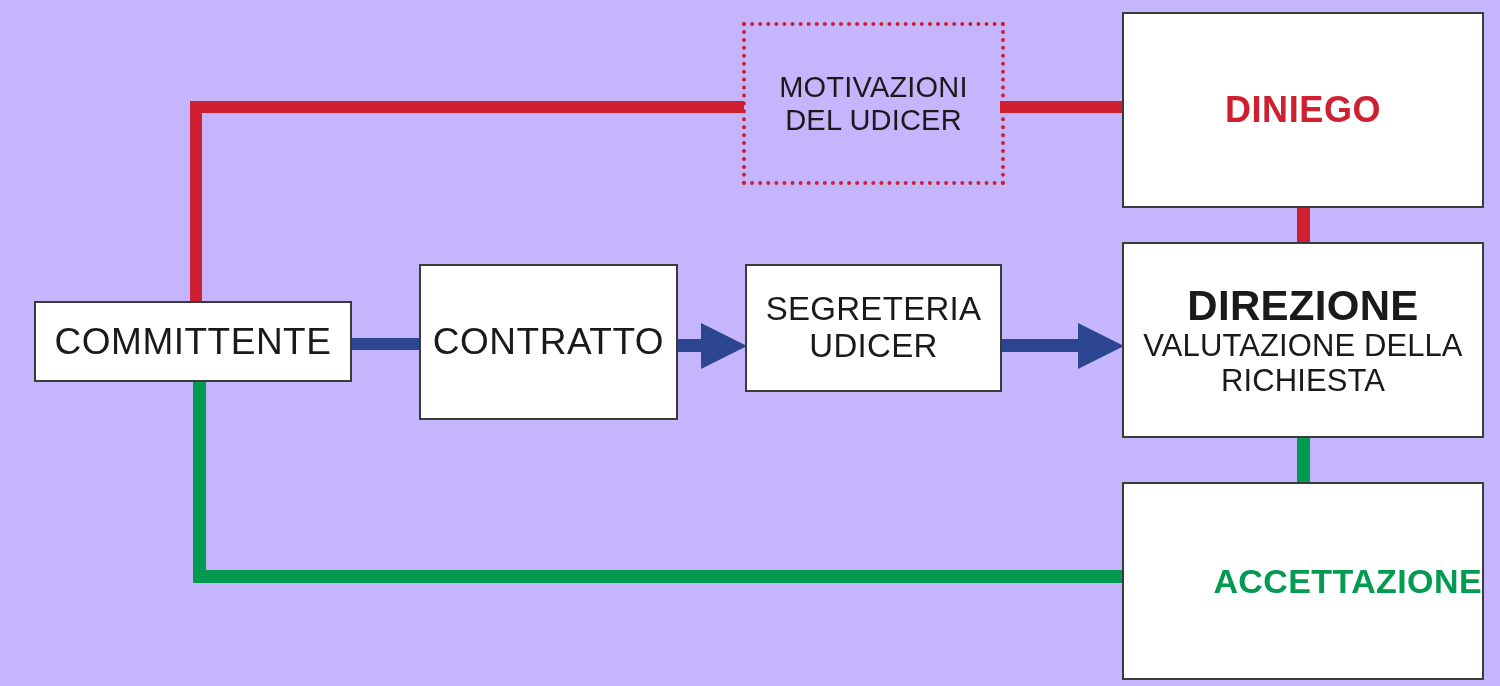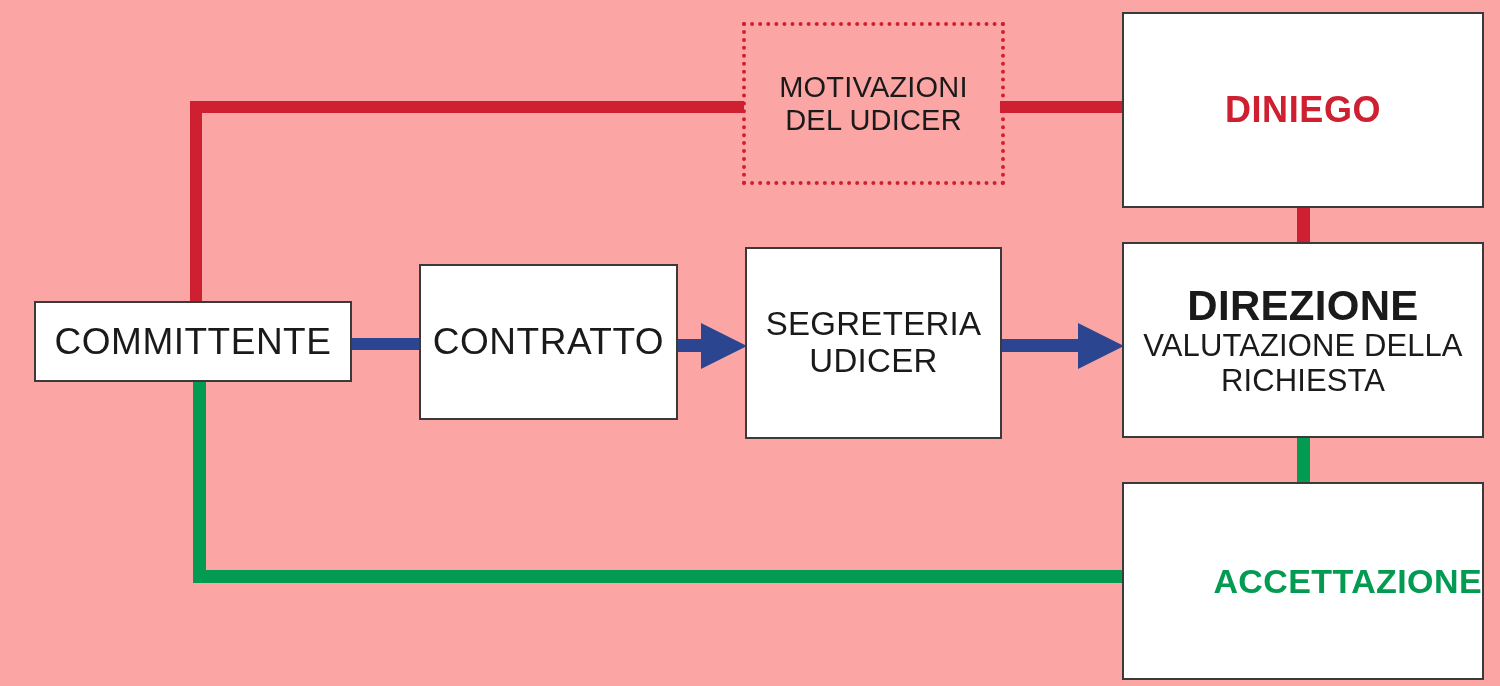--- a/index.html
+++ b/index.html
@@ -4,21 +4,21 @@
 <style>
   html, body {
     margin: 0;
     padding: 0;
     background: #ffffff;
   }
   #canvas {
     position: relative;
     width: 1500px;
     height: 686px;
-    background: #fca5a5;
+    background: #c4b5fd;
     font-family: "Liberation Sans", sans-serif;
     overflow: hidden;
   }
   .node {
     position: absolute;
     box-sizing: border-box;
     border: 2px solid #3a3a3a;
     background: #ffffff;
     display: flex;
     flex-direction: column;
@@ -92,21 +92,21 @@
   </div>
 
   <div class="node t-committente" style="left:34px; top:301px; width:318px; height:81px;">
     <span class="line">COMMITTENTE</span>
   </div>
 
   <div class="node t-contratto" style="left:419px; top:264px; width:259px; height:156px;">
     <span class="line">CONTRATTO</span>
   </div>
 
-  <div class="node t-segreteria" style="left:745px; top:247px; width:257px; height:192px;text-align:right;">
+  <div class="node t-segreteria" style="left:745px; top:264px; width:257px; height:128px;text-align:right;">
     <span class="line">SEGRETERIA</span>
     <span class="line">UDICER</span>
   </div>
 
   <div class="node" style="left:1122px; top:242px; width:362px; height:196px;">
     <span class="line t-dir-head">DIREZIONE</span>
     <span class="line t-dir-body">VALUTAZIONE DELLA</span>
     <span class="line t-dir-body">RICHIESTA</span>
   </div>
 

